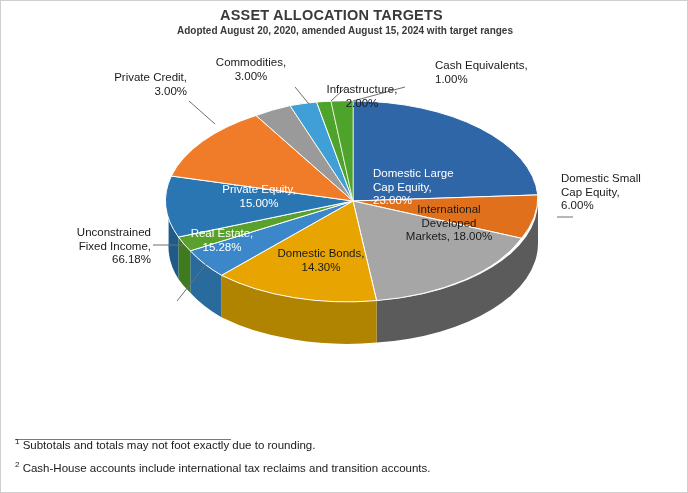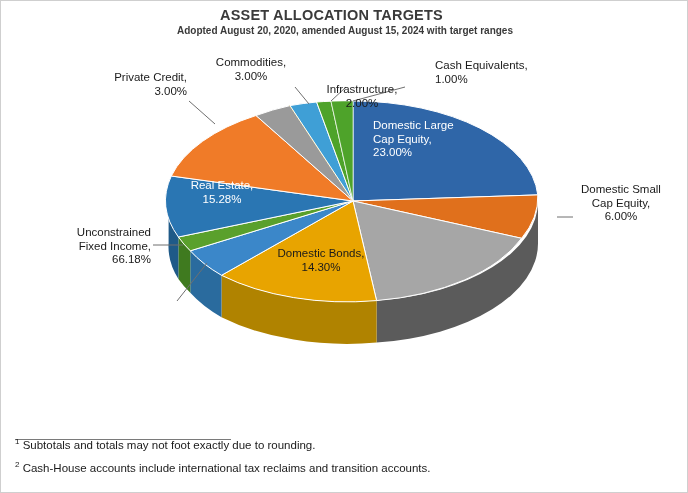--- a/index.html
+++ b/index.html
@@ -52,21 +52,21 @@
   .label {
     position: absolute;
     font-size: 11.5px;
     line-height: 13.5px;
     color: #1a1a1a;
     white-space: pre-line;
   }
   .label.center { text-align: center; }
   .label.right  { text-align: right; }
   .label.left   { text-align: left; }
-  .label.inner  { color: #ffffff; }
+  .label.inner  { color: #ffffff; margin-top: 48px; }
   .label.inner-dark { color: #1a1a1a; }
 
   .footnotes {
     position: absolute;
     left: 14px;
     bottom: 14px;
     width: 660px;
     font-size: 11.5px;
     line-height: 20px;
     color: #1a1a1a;
@@ -162,41 +162,46 @@
 
     <div class="label center" style="left: 190px; top: 55px; width: 120px;">Commodities,
 3.00%</div>
 
     <div class="label center" style="left: 306px; top: 42px; width: 110px; margin-top: 40px;">Infrastructure,
 2.00%</div>
 
     <div class="label left" style="left: 434px; top: 58px; width: 140px;">Cash Equivalents,
 1.00%</div>
 
-    <div class="label left" style="left: 560px; top: 182px; width: 120px; text-align: center;">Domestic Small
+    <div class="label left" style="left: 560px; top: 171px; width: 120px;">Domestic Small
 Cap Equity,
 6.00%</div>
 
     <div class="label right" style="left: 10px; top: 225px; width: 140px;">Unconstrained
 Fixed Income,
 66.18%</div>
 
 
     
     <div class="label inner left" style="left: 372px; top: 118px; width: 120px;">Domestic Large
 Cap Equity,
 23.00%</div>
 
+    <div class="label inner-dark center" style="left: 388px; top: 202px; width: 120px;">International
+Developed
+Markets, 18.00%</div>
 
     <div class="label inner-dark center" style="left: 254px; top: 246px; width: 132px;">Domestic Bonds,
 14.30%</div>
 
     <div class="label inner center" style="left: 166px; top: 178px; width: 110px;">Real Estate,
 15.28%</div>
 
+    <div class="label inner center" style="left: 198px; top: 134px; width: 120px;">Private Equity,
+15.00%</div>
   </div>
 
   <div class="footnote-rule"></div>
 
   <div class="footnotes">
     <span class="fn-line"><span class="fn-sup">1</span><span> Subtotals and totals may not foot exactly due to rounding.</span></span>
     <span class="fn-line"><span class="fn-sup">2</span><span> Cash-House accounts include international tax reclaims and transition accounts.</span></span>
   </div>
 
 </div>

